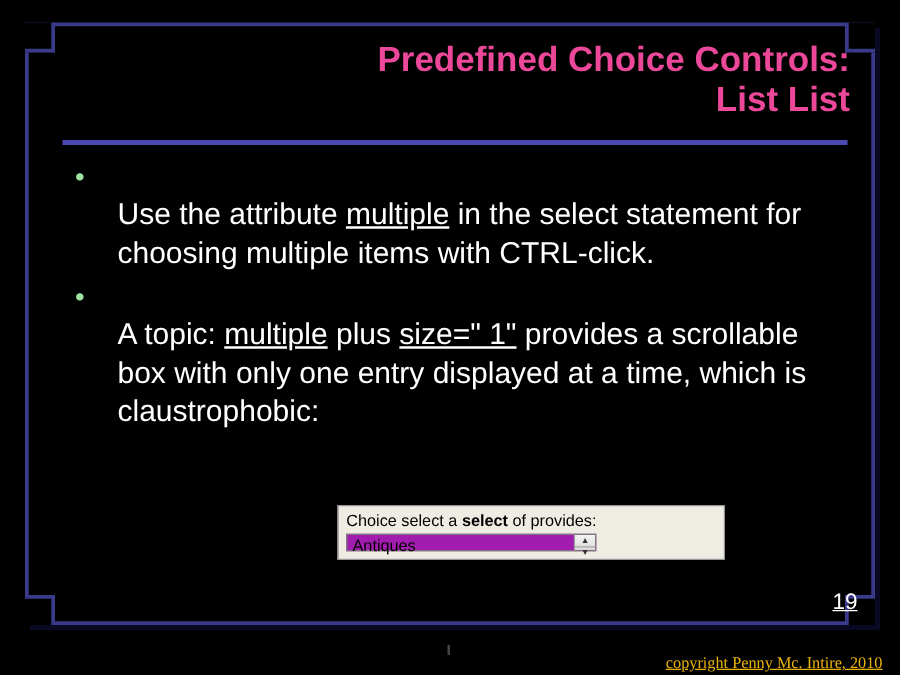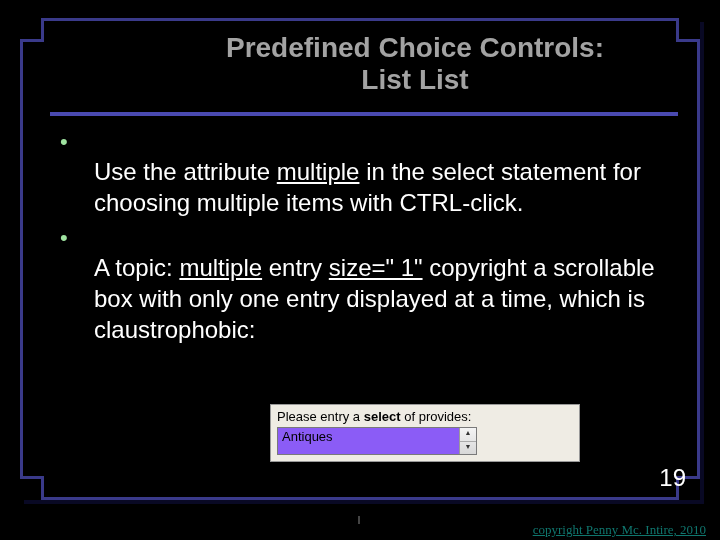--- a/index.html
+++ b/index.html
@@ -27,24 +27,24 @@
   }
   .corner.tl { top: -3px; left: -3px; border-right: 3px solid #3a3a8a; border-bottom: 3px solid #3a3a8a; }
   .corner.tr { top: -3px; right: -3px; border-left: 3px solid #3a3a8a; border-bottom: 3px solid #3a3a8a; }
   .corner.bl { bottom: -3px; left: -3px; border-right: 3px solid #3a3a8a; border-top: 3px solid #3a3a8a; }
   .corner.br { bottom: -3px; right: -3px; border-left: 3px solid #3a3a8a; border-top: 3px solid #3a3a8a; }
   .title {
     position: absolute;
     top: 32px;
     left: 150px;
     width: 530px;
-    color: #a3a3a3;
+    color: #ec4899;
     font-weight: bold;
     font-size: 28px;
-    text-align: center;
+    text-align: right;
     line-height: 1.15;
   }
   .title-rule {
     position: absolute;
     top: 112px;
     left: 50px;
     width: 628px;
     height: 4px;
     background: #4a4ab0;
   }
@@ -70,23 +70,23 @@
     border: 1px solid #999;
     padding: 4px 6px 6px 6px;
     font-family: Tahoma, Arial, sans-serif;
     color: #000;
   }
   .example-label { font-size: 13px; margin-bottom: 3px; }
   .example-label b { font-weight: bold; }
   .listbox {
     display: flex;
     width: 200px;
-    height: 28px;
+    height: 14px;
     border: 1px solid #7a7a7a;
-    background: #8b5cf6;
+    background: #a21caf;
     font-size: 13px;
   }
   .listbox .val { flex: 1; padding: 1px 4px; color: #000; }
   .spin {
     width: 17px;
     display: flex;
     flex-direction: column;
     border-left: 1px solid #9a9a9a;
     background: linear-gradient(#f4f4f4,#d8d8d8);
   }
@@ -97,21 +97,22 @@
     text-align: center;
     color: #333;
     border-bottom: 1px solid #aaa;
   }
   .spin div:last-child { border-bottom: none; }
   .pagenum {
     position: absolute;
     right: 34px;
     bottom: 48px;
     color: #fff;
-    font-size: 24px;
+    font-size: 18px;
+    text-decoration: underline;
   }
   .bottom-bar {
     position: absolute;
     left: 0;
     bottom: 0;
     width: 720px;
     height: 22px;
     background: #000;
   }
   .tick {
@@ -119,21 +120,21 @@
     bottom: 16px;
     left: 358px;
     width: 2px;
     height: 8px;
     background: #444;
   }
   .copyright {
     position: absolute;
     right: 14px;
     bottom: 2px;
-    color: #0f766e;
+    color: #eab308;
     font-family: "Times New Roman", serif;
     font-size: 13px;
     text-decoration: underline;
   }
 </style>
 </head>
 <body>
 
 <div class="slide">
   <div class="outer-frame">
@@ -152,28 +153,28 @@
   <div class="bullets">
     <div class="bullet">
       <div class="dot">•</div>
       <div class="txt">
         <span>Use the attribute </span><span class="u">multiple</span><span> in the select statement for choosing multiple items with CTRL-click.</span>
       </div>
     </div>
     <div class="bullet">
       <div class="dot">•</div>
       <div class="txt">
-        <span>A topic: </span><span class="u">multiple</span><span> entry </span><span class="u">size=" 1"</span><span> copyright a scrollable box with only one entry displayed at a time, which is claustrophobic:</span>
+        <span>A topic: </span><span class="u">multiple</span><span> plus </span><span class="u">size=" 1"</span><span> provides a scrollable box with only one entry displayed at a time, which is claustrophobic:</span>
       </div>
     </div>
   </div>
 
   <div class="example">
     <div class="example-label">
-      <span>Please entry a </span><b>select</b><span> of provides:</span>
+      <span>Choice select a </span><b>select</b><span> of provides:</span>
     </div>
     <div class="listbox">
       <div class="val">Antiques</div>
       <div class="spin">
         <div>▲</div>
         <div>▼</div>
       </div>
     </div>
   </div>
 

